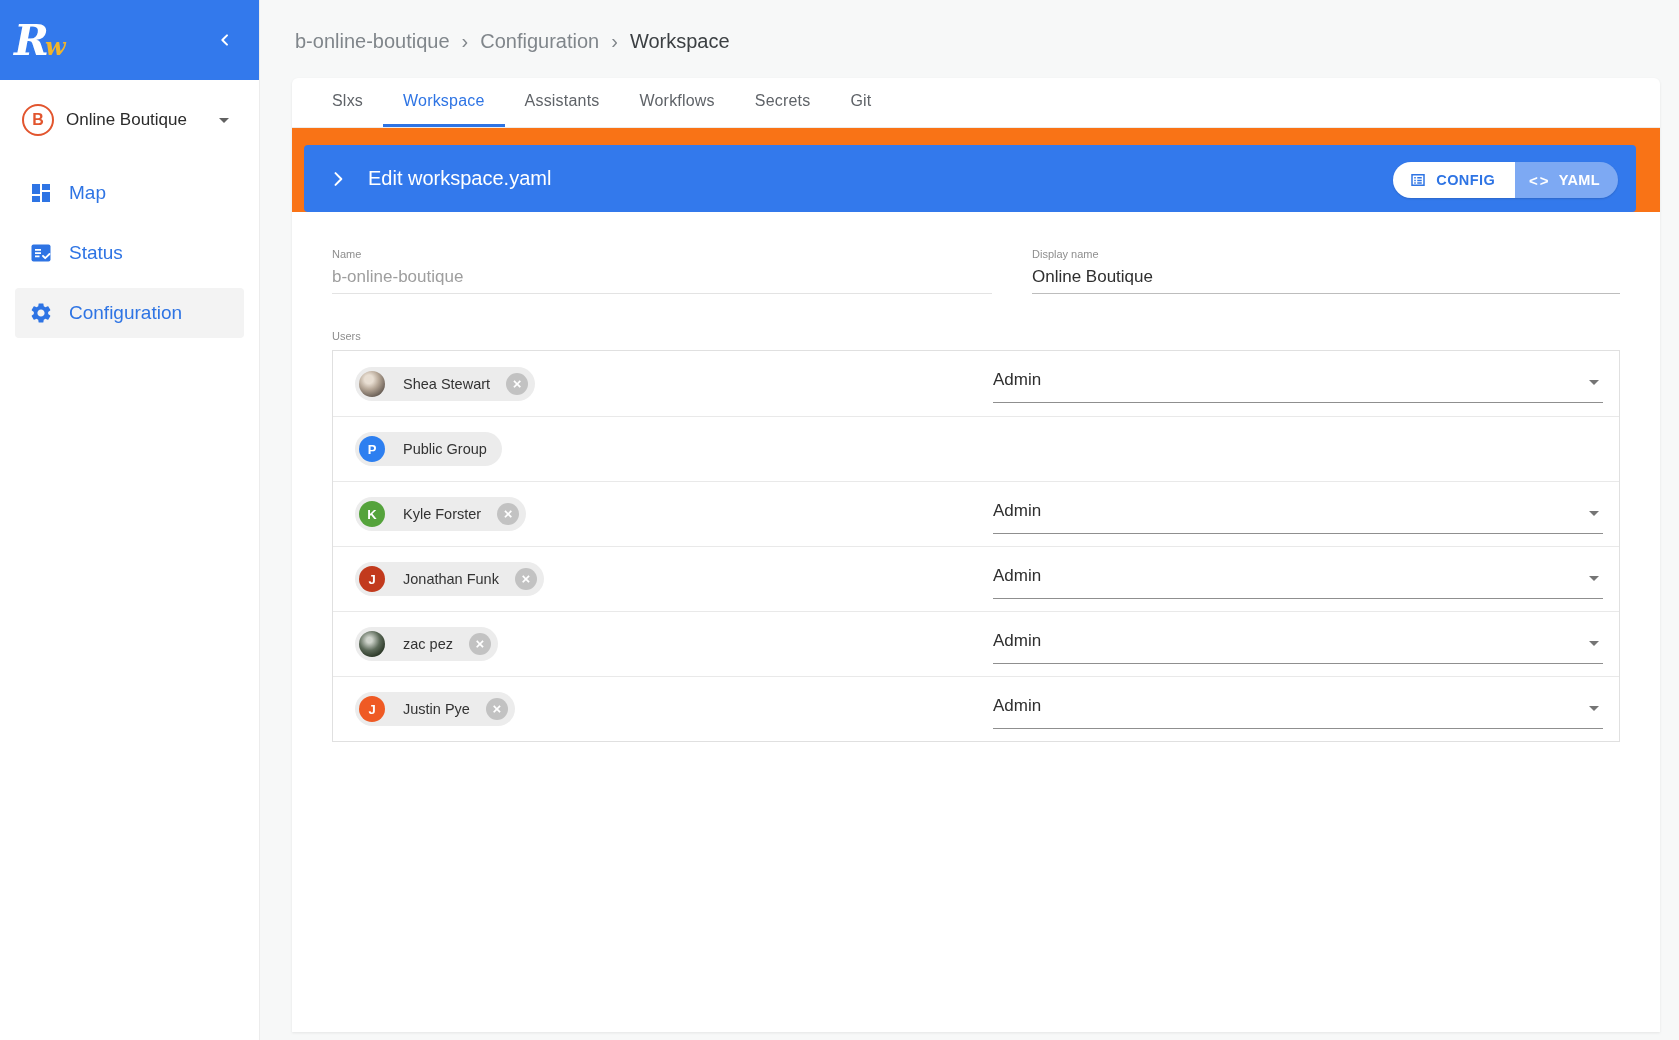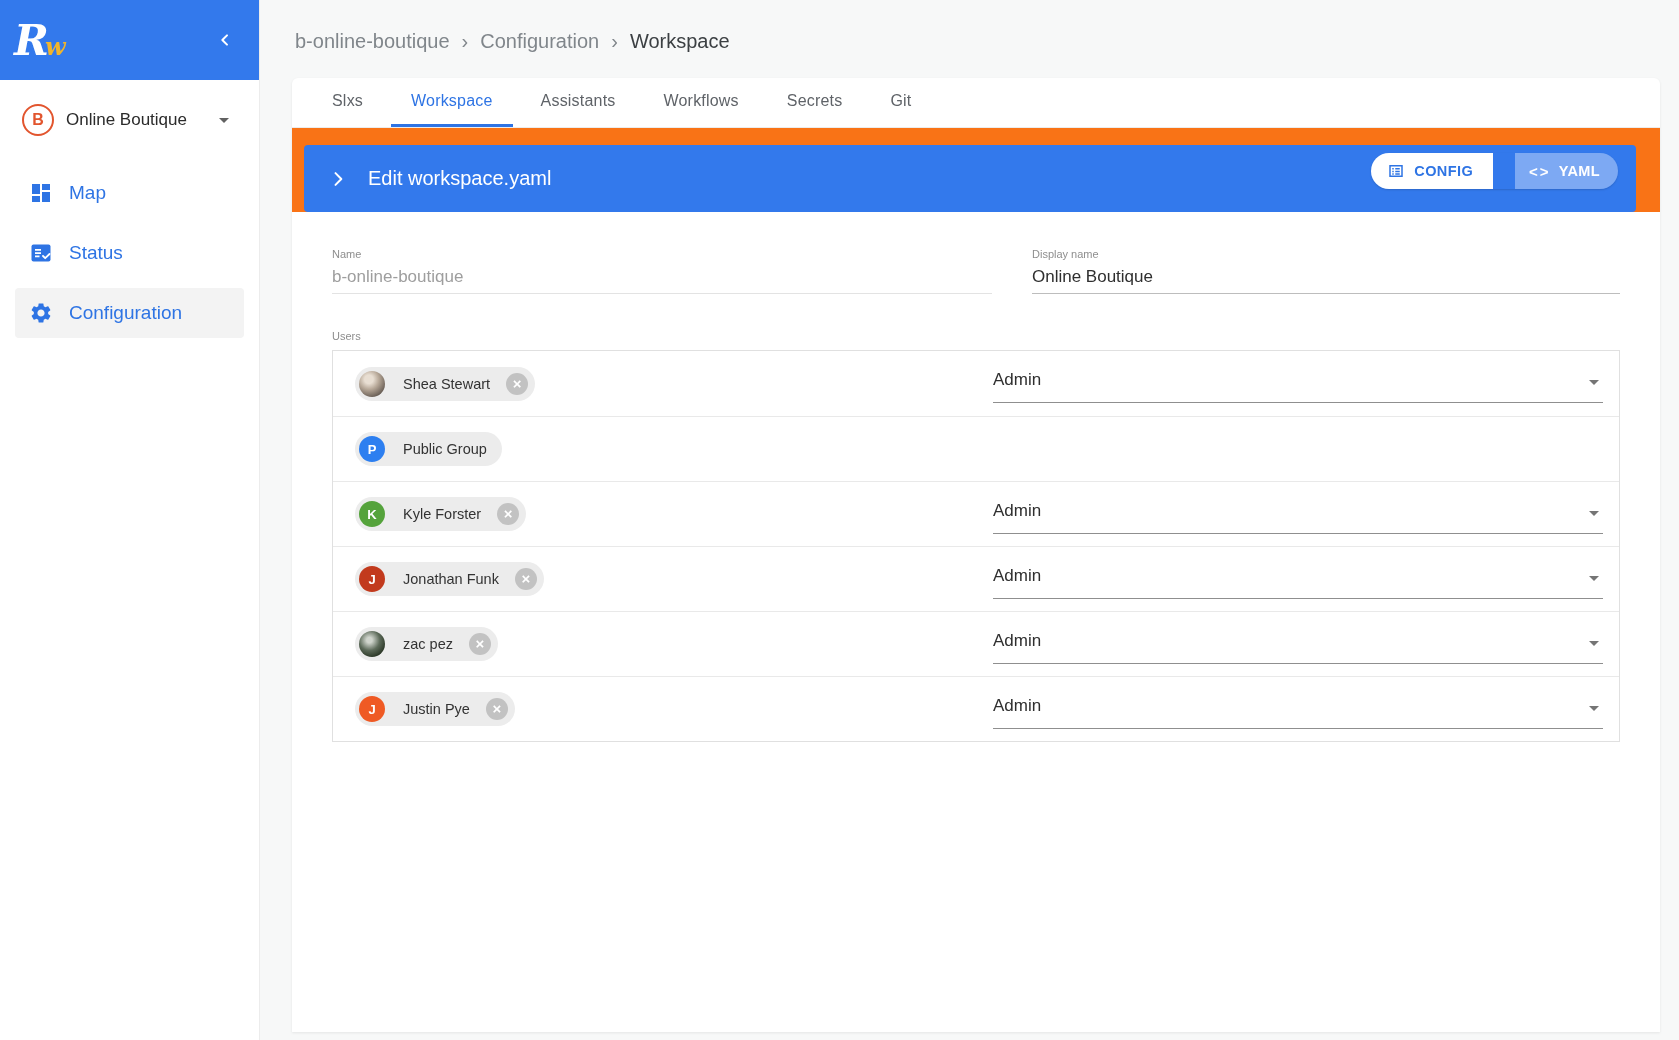--- a/index.html
+++ b/index.html
@@ -59,40 +59,38 @@
   .breadcrumb .sep { color:#80868b; font-size:20px; }
   .card {
     position:absolute; left:292px; top:78px; width:1368px; height:954px;
     background:#ffffff; border-radius:6px 6px 0 0;
     box-shadow:0 1px 3px rgba(0,0,0,0.08);
   }
   
   .tabs {
     height:50px; display:flex; align-items:stretch; padding-left:20px;
     border-bottom:1px solid #ececec;
-    gap:8px;
   }
   .tab {
     padding:0 20px; display:flex; align-items:center; font-size:16px;
     color:#5f6368; cursor:pointer; border-bottom:3px solid transparent; letter-spacing:.2px;
   }
   .tab.active { color:#2e74e4; font-weight:500; border-bottom-color:#2e74e4; }
   
   .banner-wrap { background:#f97316; padding:17px 24px 0 12px;text-align:center; }
   .banner {
     height:67px; background:#3379ec; border-radius:4px; position:relative;
     display:flex; align-items:center; padding-left:24px;
   }
   .banner-chevron { width:20px; height:20px; cursor:pointer; }
   .banner-title { color:#ffffff; font-size:20px; margin-left:20px; font-weight:400; }
   .view-toggle {
-    position:absolute; right:18px; top:8px; height:36px;
+    position:absolute; right:18px; top:17px; height:36px;
     display:flex; border-radius:18px; overflow:hidden;
     box-shadow:0 1px 2px rgba(0,0,0,0.15);
-    gap:22px;
   }
   .toggle-config {
     background:#ffffff; color:#2e74e4; display:flex; align-items:center; gap:9px;
     padding:0 20px 0 16px; font-size:14.5px; font-weight:bold; letter-spacing:.4px; cursor:pointer;
   }
   .toggle-yaml {
     background:#7da9f3; color:#ffffff; display:flex; align-items:center; gap:8px;
     padding:0 18px 0 14px; font-size:14.5px; font-weight:bold; letter-spacing:.4px; cursor:pointer;
   }
   .code-glyph { font-size:15px; font-weight:bold; letter-spacing:2px; }

